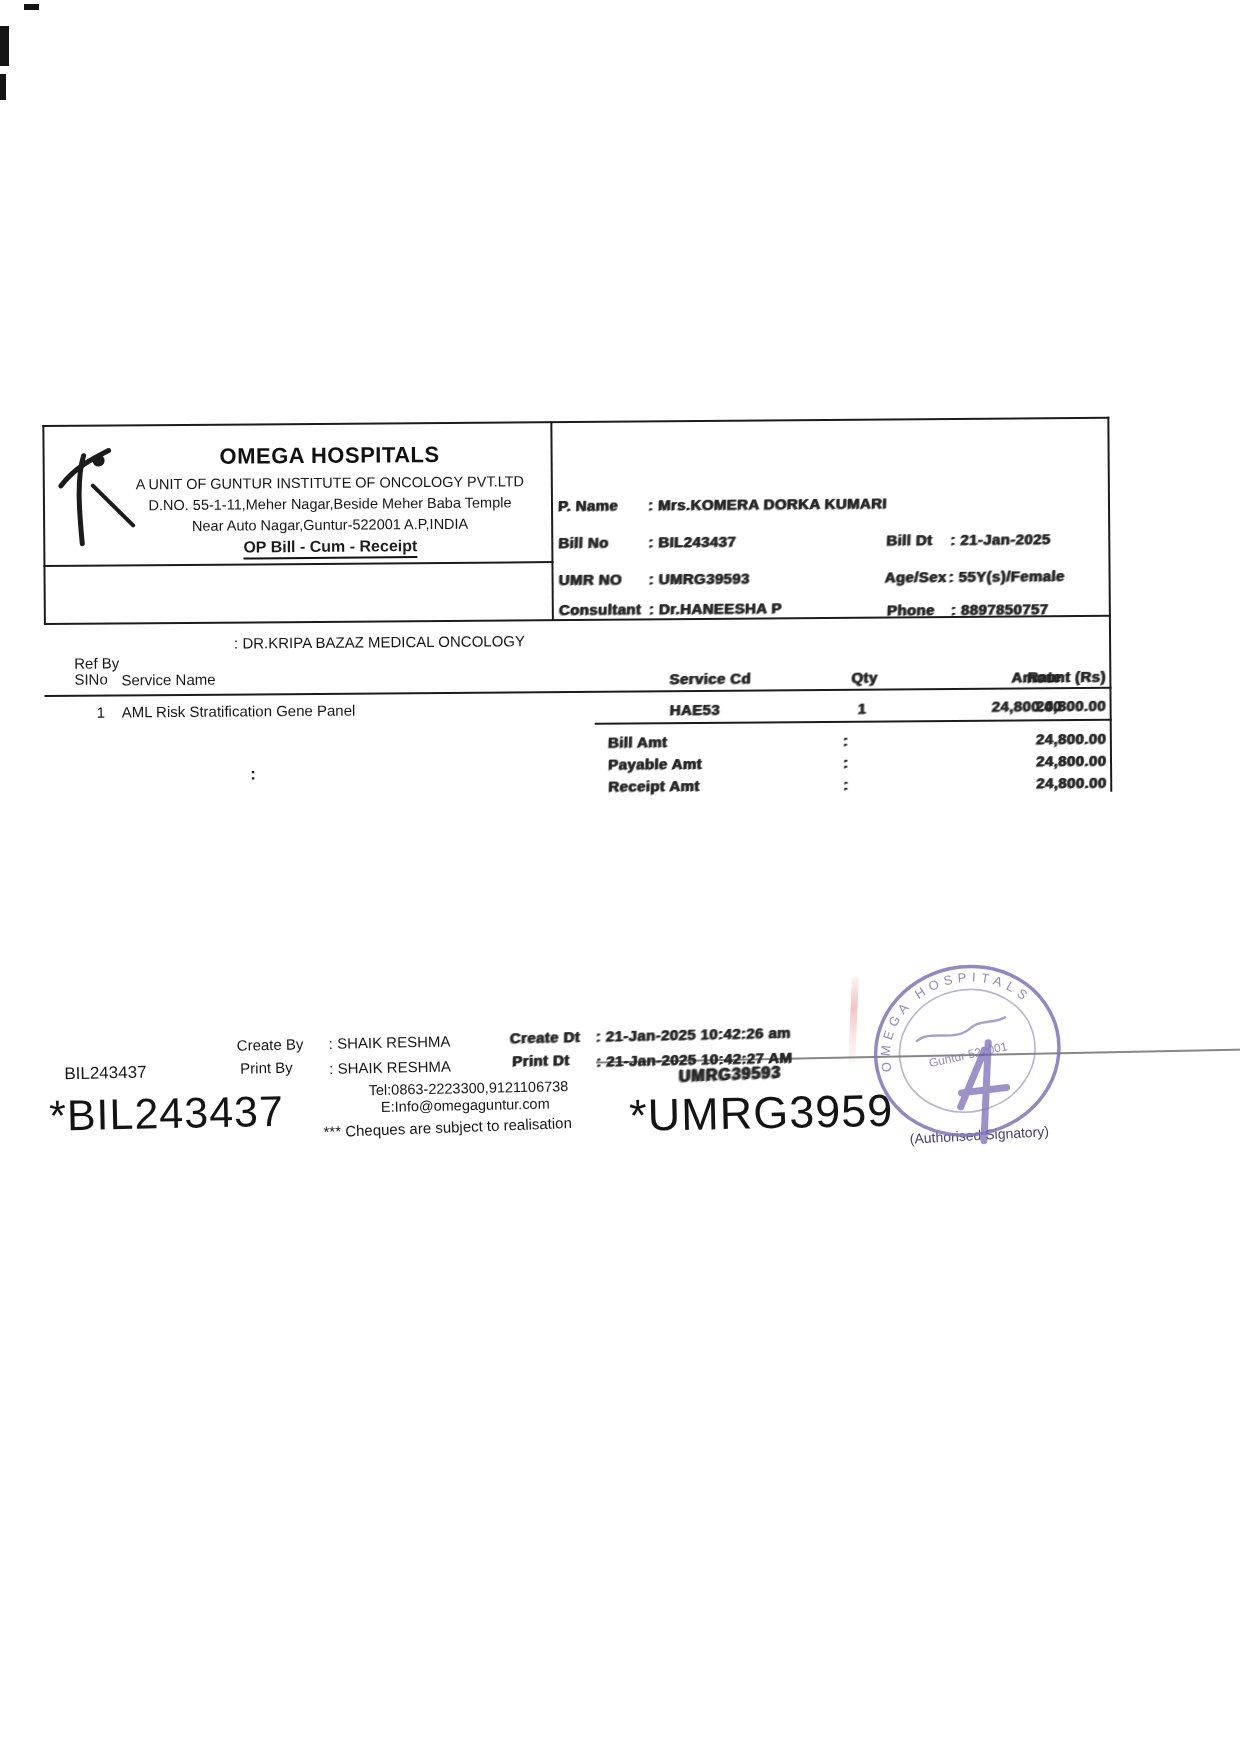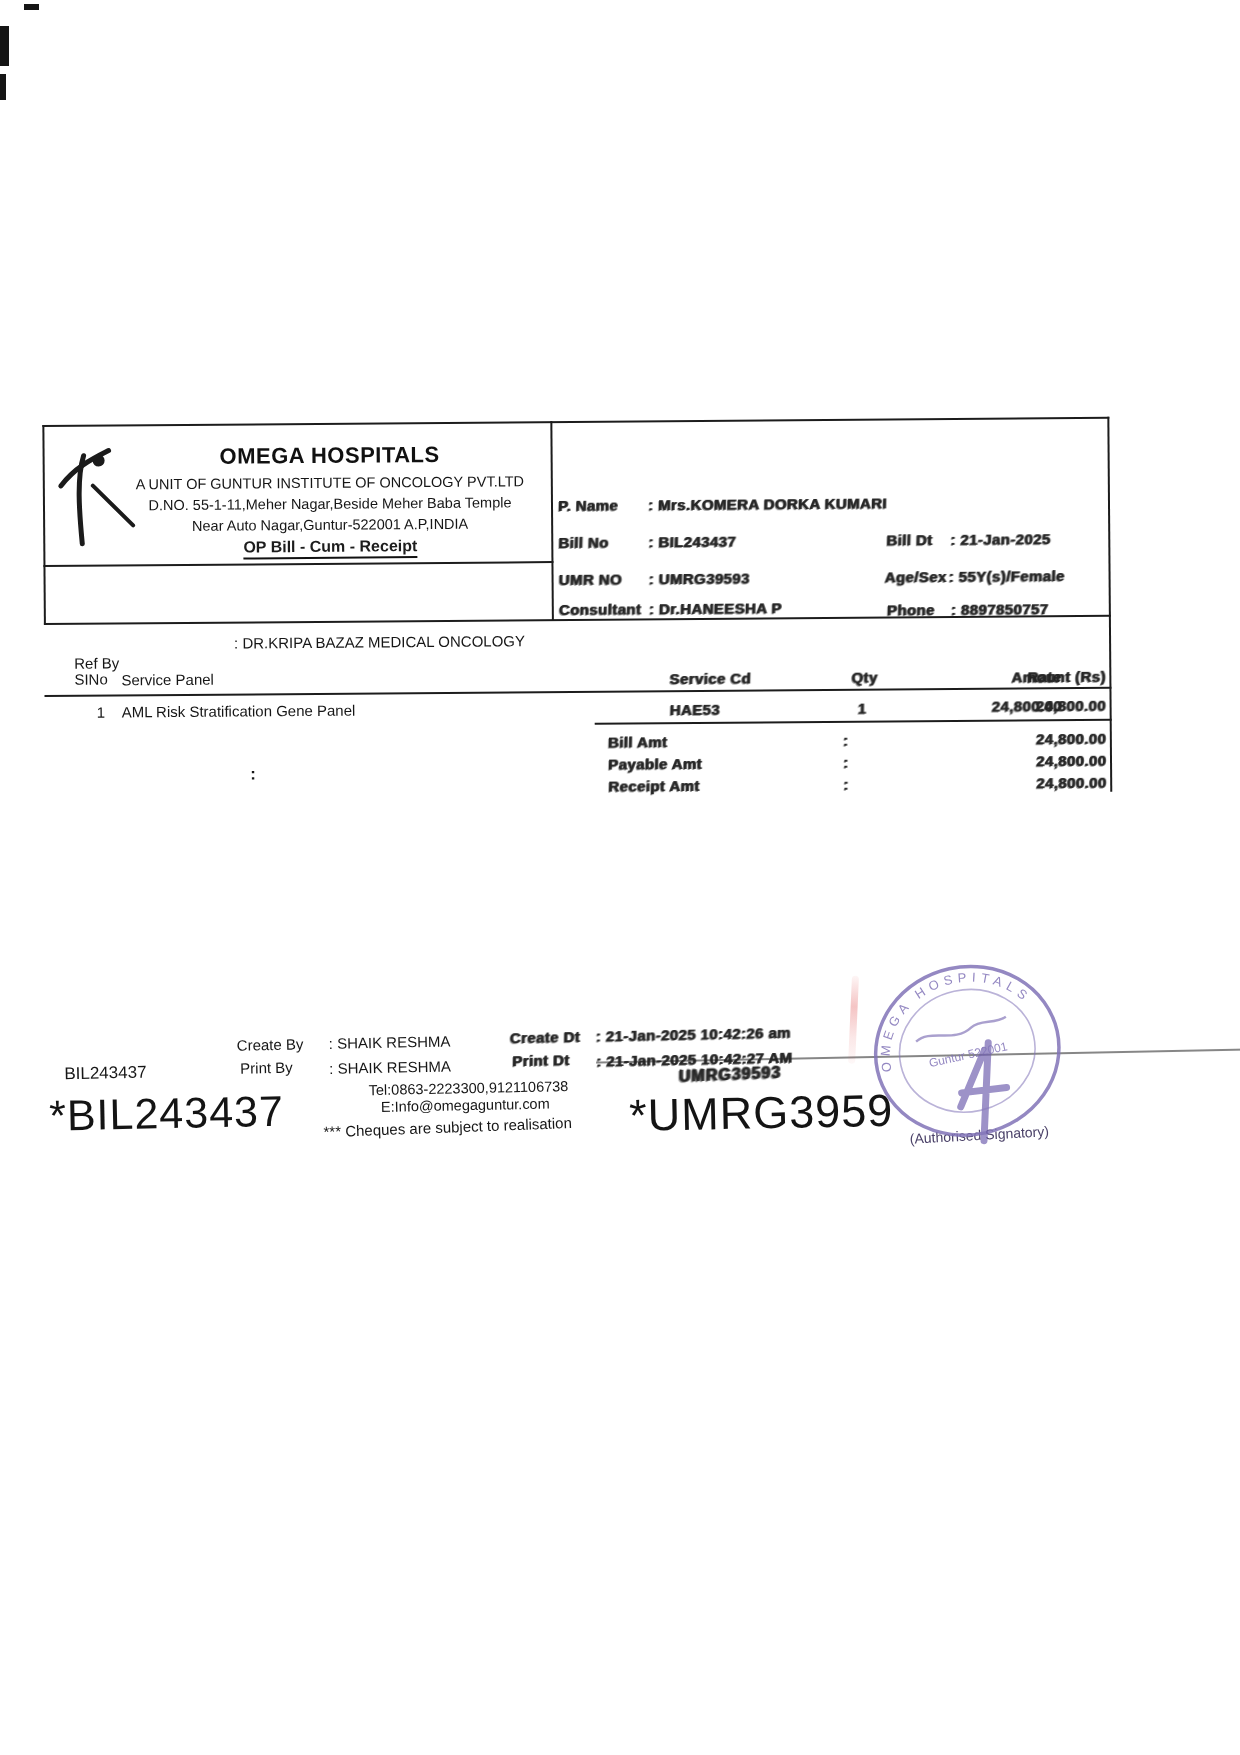--- a/index.html
+++ b/index.html
@@ -89,21 +89,21 @@
 
   <div class="abs t15 sm" style="left:560px;top:600px;">Consultant</div>
   <div class="abs t15 sm" style="left:650px;top:600px;">: Dr.HANEESHA P</div>
   <div class="abs t15 sm" style="left:888px;top:603px;">Phone</div>
   <div class="abs t15 sm" style="left:952px;top:603px;">: 8897850757</div>
 
   <div class="abs t15 crisp" style="left:75px;top:650px;">Ref By</div>
   <div class="abs t15 crisp" style="left:235px;top:631px;">: DR.KRIPA BAZAZ  MEDICAL ONCOLOGY</div>
 
   <div class="abs t15 crisp" style="left:75px;top:666px;">SINo</div>
-  <div class="abs t15 crisp" style="left:122px;top:667px;">Service Panel</div>
+  <div class="abs t15 crisp" style="left:122px;top:667px;">Service Name</div>
   <div class="abs t15 sm" style="left:670px;top:670px;">Service Cd</div>
   <div class="abs t15 sm" style="left:852px;top:670px;">Qty</div>
   <div class="abs t15 sm right" style="right:178px;top:671px;">Rate</div>
   <div class="abs t15 sm right" style="right:134px;top:671px;">Amount (Rs)</div>
 
   <div class="abs t15 crisp" style="left:97px;top:699px;">1</div>
   <div class="abs t15 crisp" style="left:122px;top:699px;">AML Risk Stratification Gene Panel</div>
   <div class="abs t15 sm" style="left:670px;top:701px;">HAE53</div>
   <div class="abs t15 sm" style="left:858px;top:701px;">1</div>
   <div class="abs t15 sm" style="right:178px;top:700px;">24,800.00</div>

